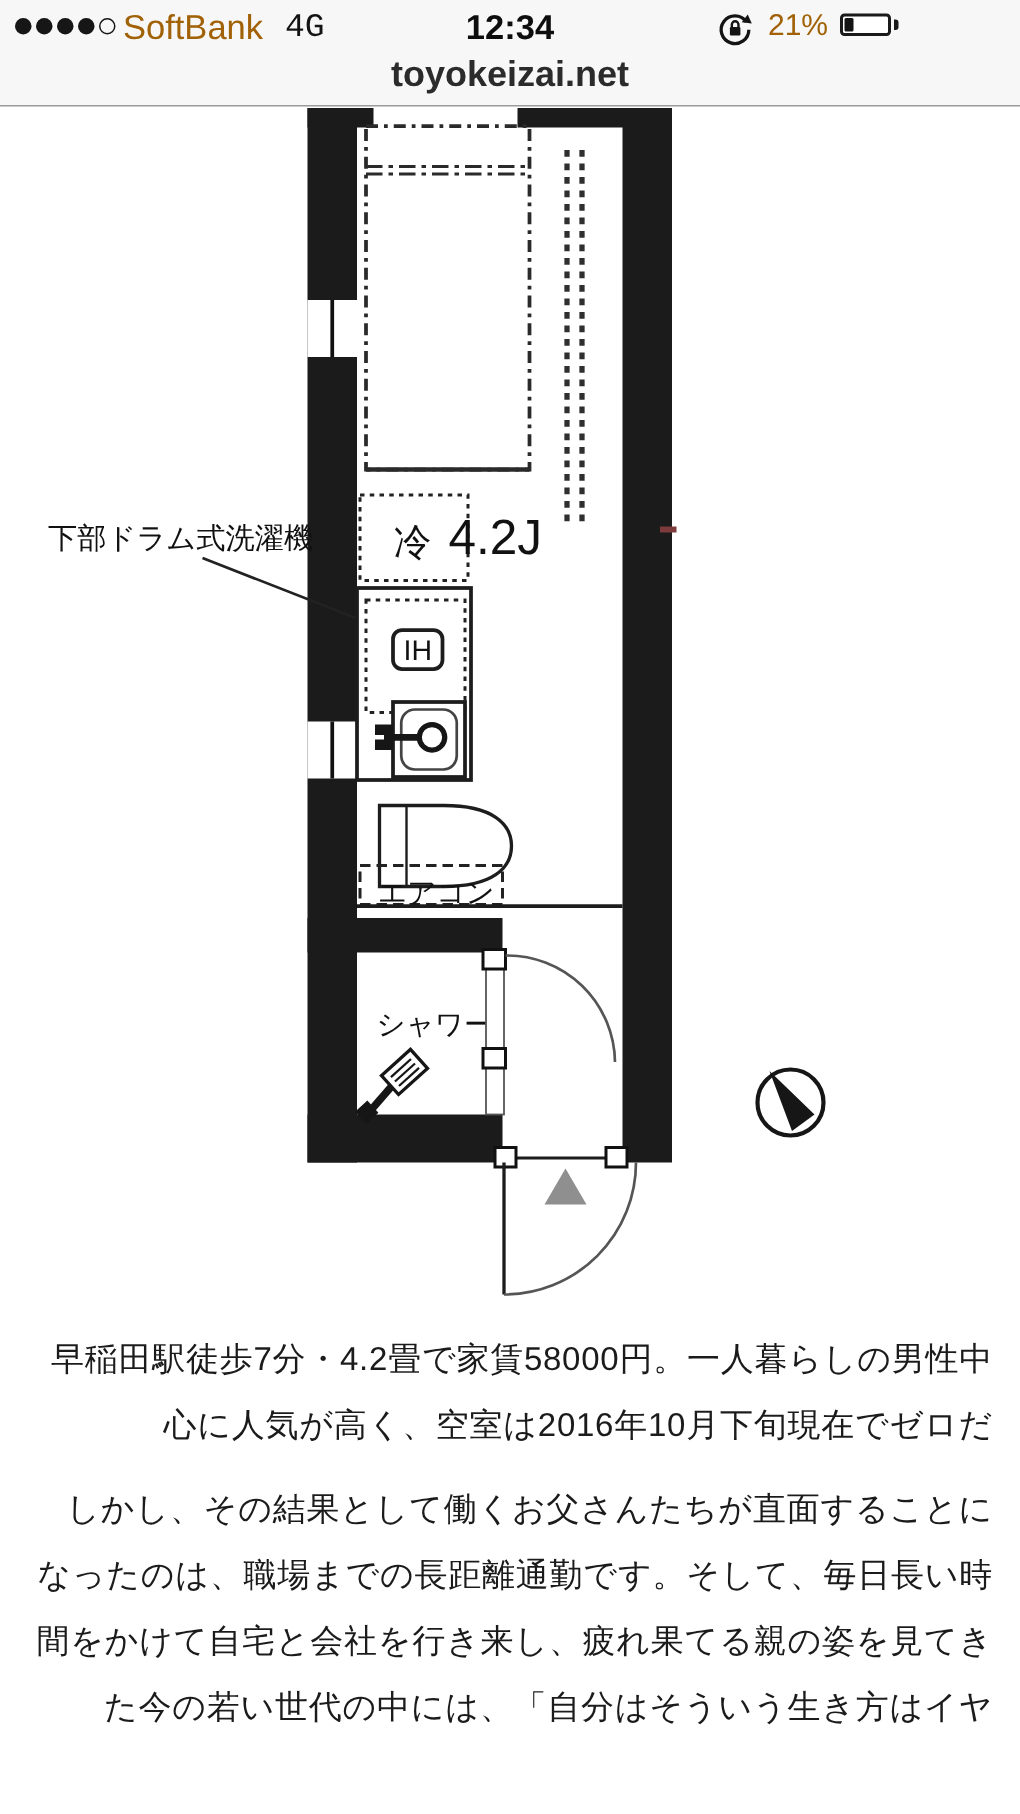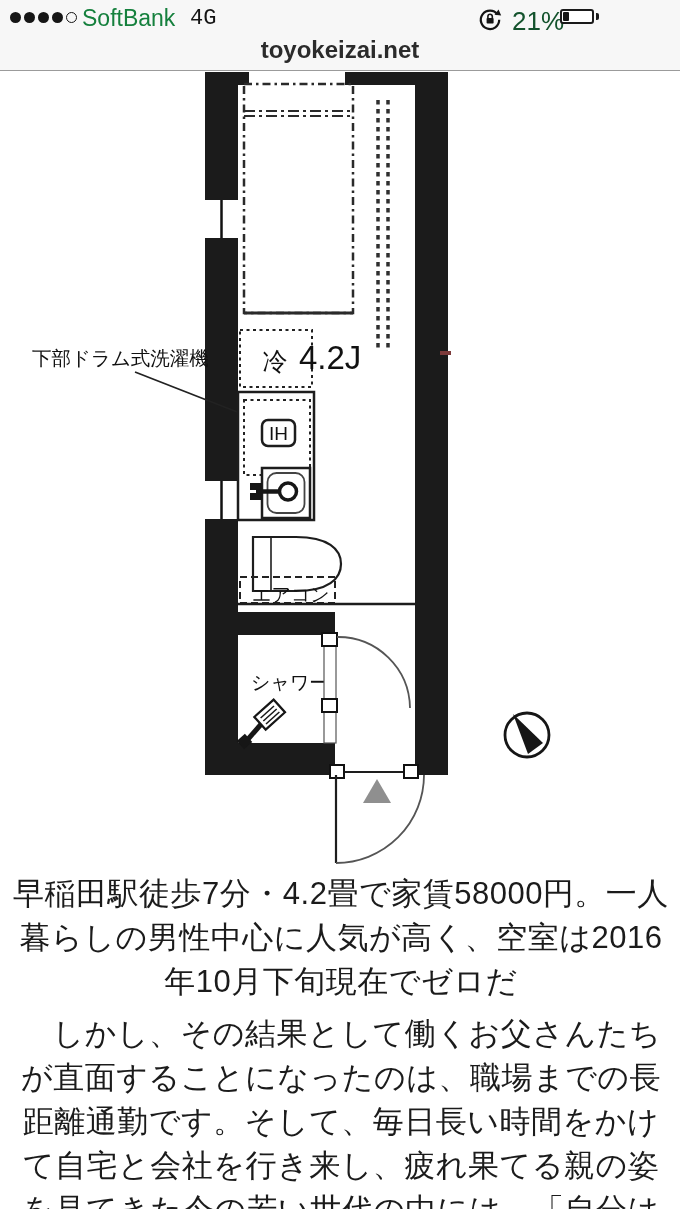--- a/index.html
+++ b/index.html
@@ -11,52 +11,53 @@
   
   .header{
     position:absolute;top:0;left:0;width:680px;height:71px;
     background:#f7f7f7;border-bottom:1px solid #9b9b9b;box-sizing:border-box;
   }
   .statusrow{position:relative;height:34px;}
   .sig{position:absolute;left:10px;top:12px;display:flex;gap:3px;align-items:center;}
   .dot{width:11px;height:11px;border-radius:50%;}
   .dot.f{background:#161616;}
   .dot.o{background:transparent;border:1.5px solid #161616;box-sizing:border-box;}
-  .carrier{position:absolute;left:82px;top:5px;font-size:23px;color:#15803d;}
+  .carrier{position:absolute;left:82px;top:5px;font-size:23px;color:#a16207;}
   .network{position:absolute;left:190px;top:6px;font-size:22px;color:#141414;font-family:Liberation Mono, monospace;}
   .clock{position:absolute;left:0;right:0;top:5px;text-align:center;font-size:23px;font-weight:700;color:#0d0d0d;}
   .lockicon{position:absolute;left:477px;top:6px;}
-  .batpct{position:absolute;left:512px;top:6px;font-size:26px;color:#14532d;}
+  .batpct{position:absolute;left:512px;top:6px;font-size:20px;color:#a16207;}
   .battery{position:absolute;left:560px;top:9px;width:34px;height:15px;border:2px solid #1a1a1a;border-radius:3px;box-sizing:border-box;background:#fff;display:flex;align-items:stretch;padding:1px;}
   .batfill{width:22%;background:#141414;border-radius:1px;}
   .battip{position:absolute;left:596px;top:13px;width:3px;height:7px;background:#1a1a1a;border-radius:0 2px 2px 0;}
   .urlrow{position:relative;height:36px;}
   .url{position:absolute;left:0;right:0;top:2px;text-align:center;font-size:24px;color:#2b2b2b;font-weight:bold;}
   
   .plan{position:absolute;top:0;left:0;}
   .plan text{font-family:"Liberation Sans","DejaVu Sans",sans-serif;fill:#111;}
   
   .article{position:absolute;top:872px;left:8px;width:666px;color:#1b1b1b;}
-  .article p{margin:0;font-size:31px;line-height:44px;letter-spacing:0.5px;text-align:center;}
+  .article p{margin:12px;font-size:22px;line-height:44px;letter-spacing:0.5px;text-align:right;}
   .article p.body{margin-top:8px;}
 </style>
 </head>
 <body>
 
 <div class="header">
   <div class="statusrow">
     <div class="sig">
       <span class="dot f"></span>
       <span class="dot f"></span>
       <span class="dot f"></span>
       <span class="dot f"></span>
       <span class="dot o"></span>
     </div>
     <span class="carrier">SoftBank</span>
     <span class="network">4G</span>
+    <div class="clock">12:34</div>
     <svg class="lockicon" width="26" height="26" viewBox="0 0 26 26">
       <path d="M 20.5 8.5 A 9.2 9.2 0 1 0 22.2 13.8" fill="none" stroke="#141414" stroke-width="2.2"></path>
       <polygon points="17.5,8.8 24.2,9.6 21.5,3.6" fill="#141414"></polygon>
       <rect x="9.6" y="12" width="7" height="5.6" rx="0.8" fill="#141414"></rect>
       <path d="M 10.9 12 V 10.4 A 2.2 2.2 0 0 1 15.3 10.4 V 12" fill="none" stroke="#141414" stroke-width="1.6"></path>
     </svg>
     <span class="batpct">21%</span>
     <div class="battery">
         <div class="batfill"></div>
       </div>

